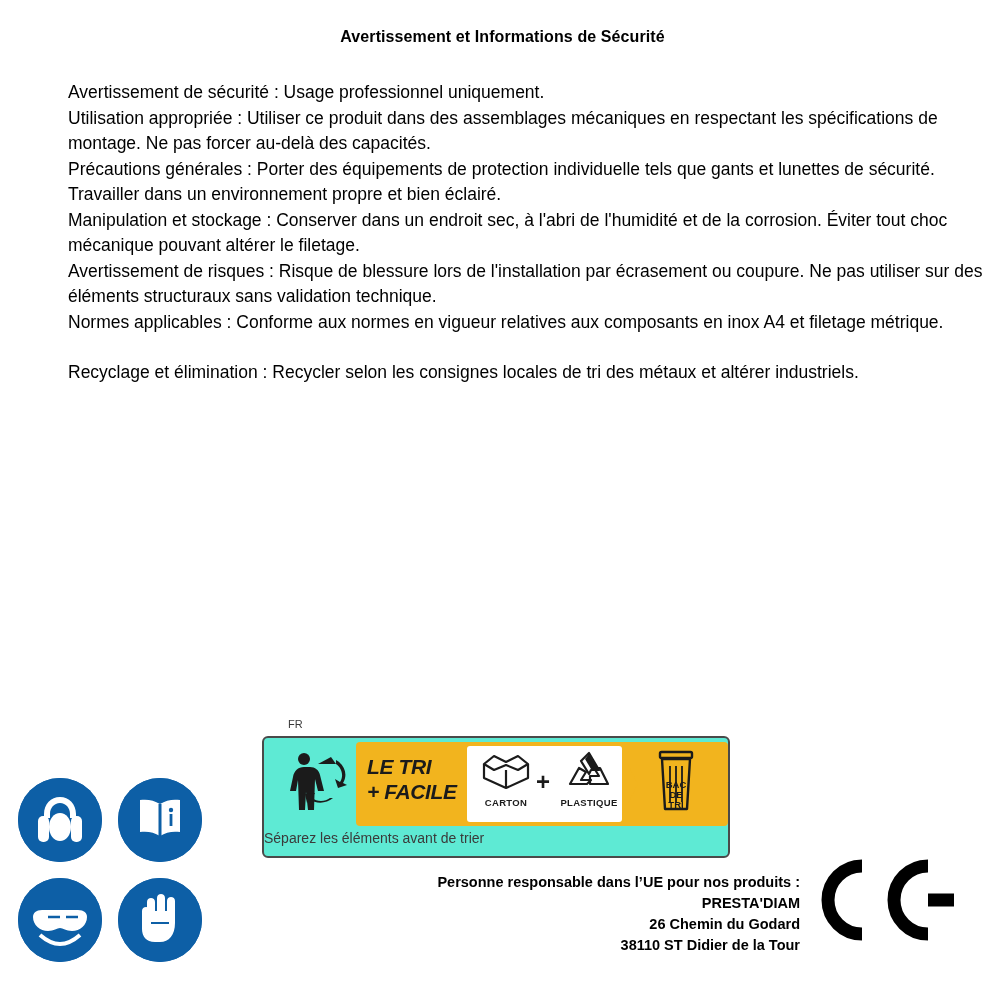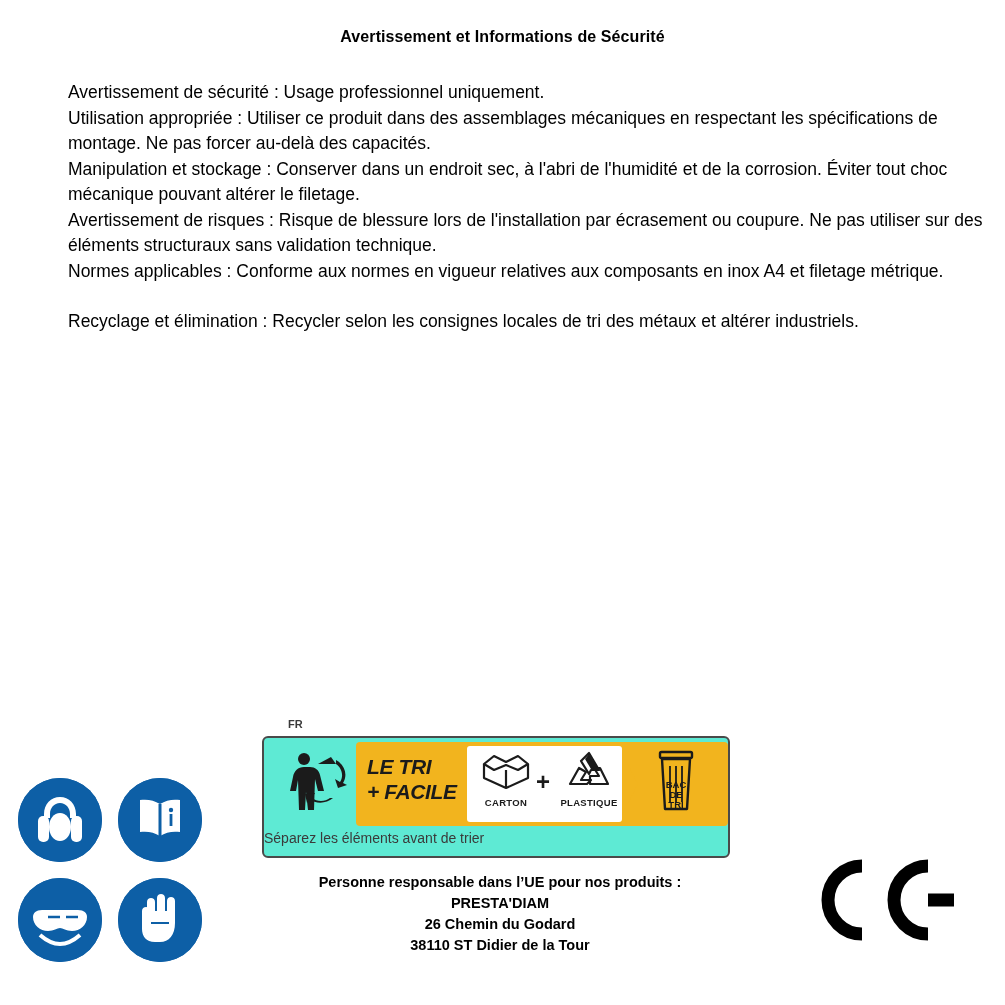--- a/index.html
+++ b/index.html
@@ -76,21 +76,21 @@
     left: 262px;
     top: 718px;
     width: 470px;
     height: 140px;
   }
   .tri-fr {
     position: absolute;
     left: 4px;
     top: 0;
     font-size: 11px;
-    font-weight: bold;
+    font-weight: normal;
     color: #3a3a3a;
     padding-left: 22px;
   }
   .tri-box {
     position: absolute;
     left: 0;
     top: 18px;
     width: 468px;
     height: 122px;
     border: 2px solid #4a4a4a;
@@ -199,21 +199,21 @@
     font-size: 14px;
     color: #3a3a3a;
   }
 
   
   .resp-block {
     position: absolute;
     left: 200px;
     top: 872px;
     width: 600px;
-    text-align: center;
+    text-align: right;
     font-size: 14.5px;
     font-weight: bold;
     line-height: 21px;
   }
 
   
   .ce-mark {
     position: absolute;
     left: 800px;
     top: 856px;
@@ -224,20 +224,21 @@
 </head>
 <body>
 
 <div class="page">
 
   <div class="doc-title">Avertissement et Informations de Sécurité</div>
 
   <div class="body-text">
     <p>Avertissement de sécurité : Usage professionnel uniquement.</p>
     <p>Utilisation appropriée : Utiliser ce produit dans des assemblages mécaniques en respectant les spécifications de montage. Ne pas forcer au-delà des capacités.</p>
+    <p>Précautions générales : Porter des équipements de protection individuelle tels que gants et lunettes de sécurité. Travailler dans un environnement propre et bien éclairé.</p>
     <p>Manipulation et stockage : Conserver dans un endroit sec, à l'abri de l'humidité et de la corrosion. Éviter tout choc mécanique pouvant altérer le filetage.</p>
     <p>Avertissement de risques : Risque de blessure lors de l'installation par écrasement ou coupure. Ne pas utiliser sur des éléments structuraux sans validation technique.</p>
     <p>Normes applicables : Conforme aux normes en vigueur relatives aux composants en inox A4 et filetage métrique.</p>
     <p class="spacer"></p>
     <p>Recyclage et élimination : Recycler selon les consignes locales de tri des métaux et altérer industriels.</p>
   </div>
 
   <div class="picto-group">
 
     <div class="picto p1">

